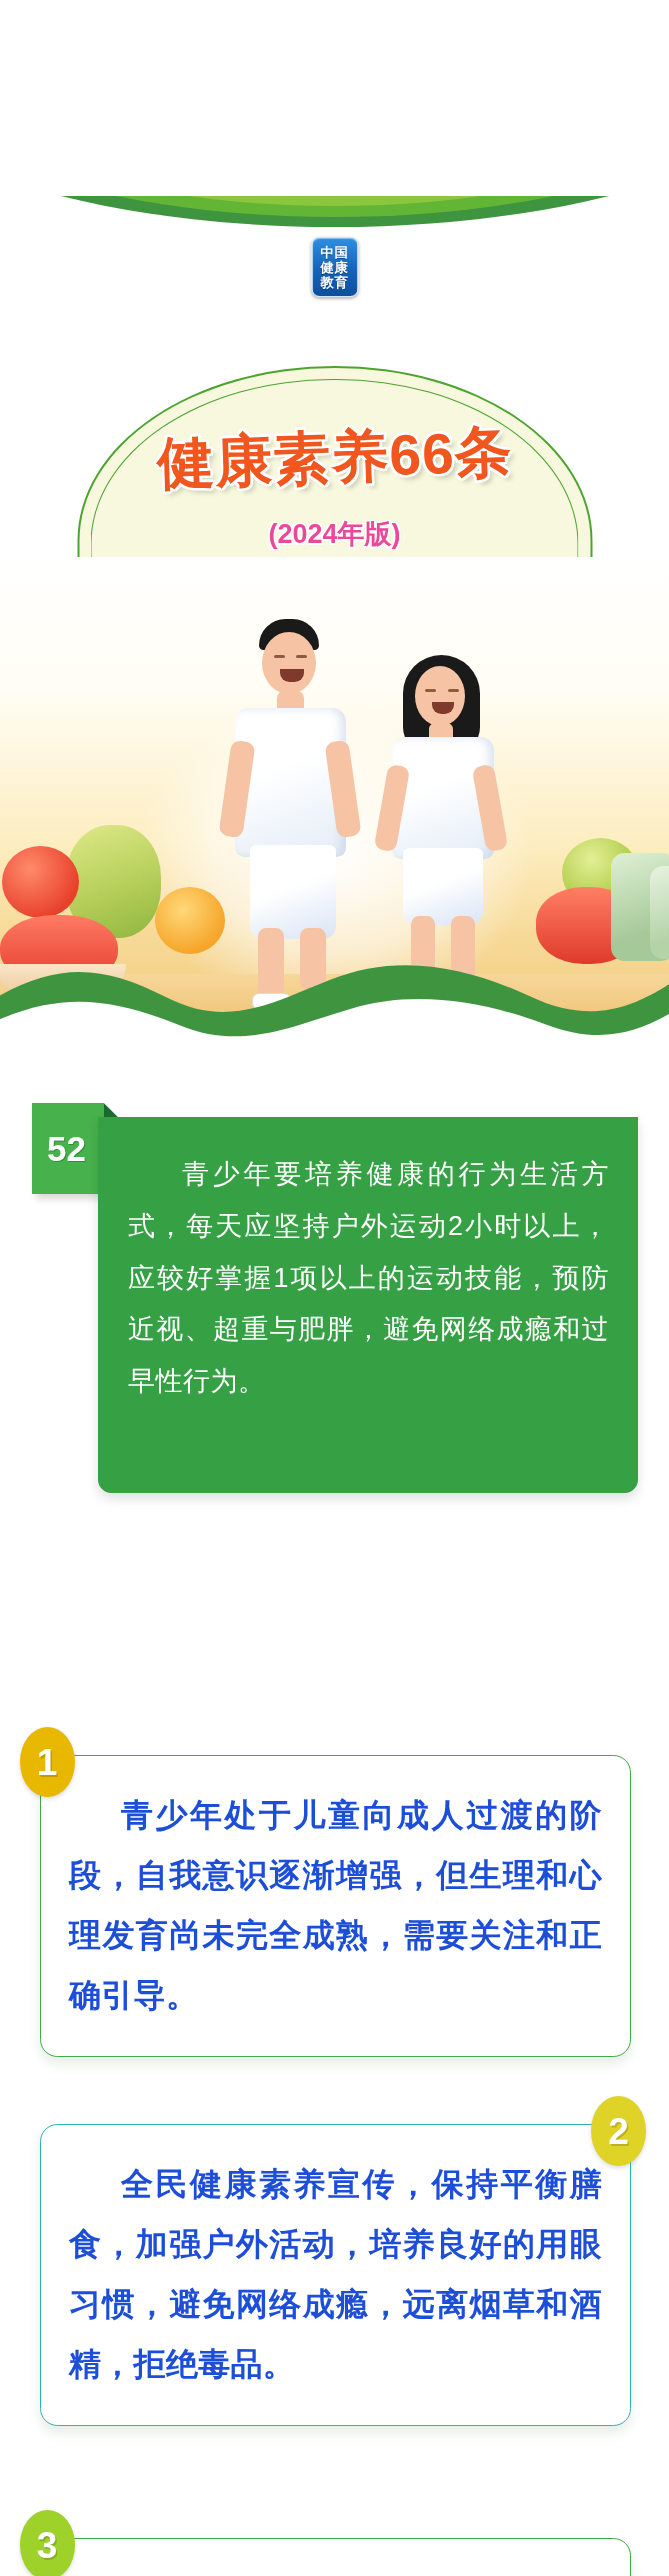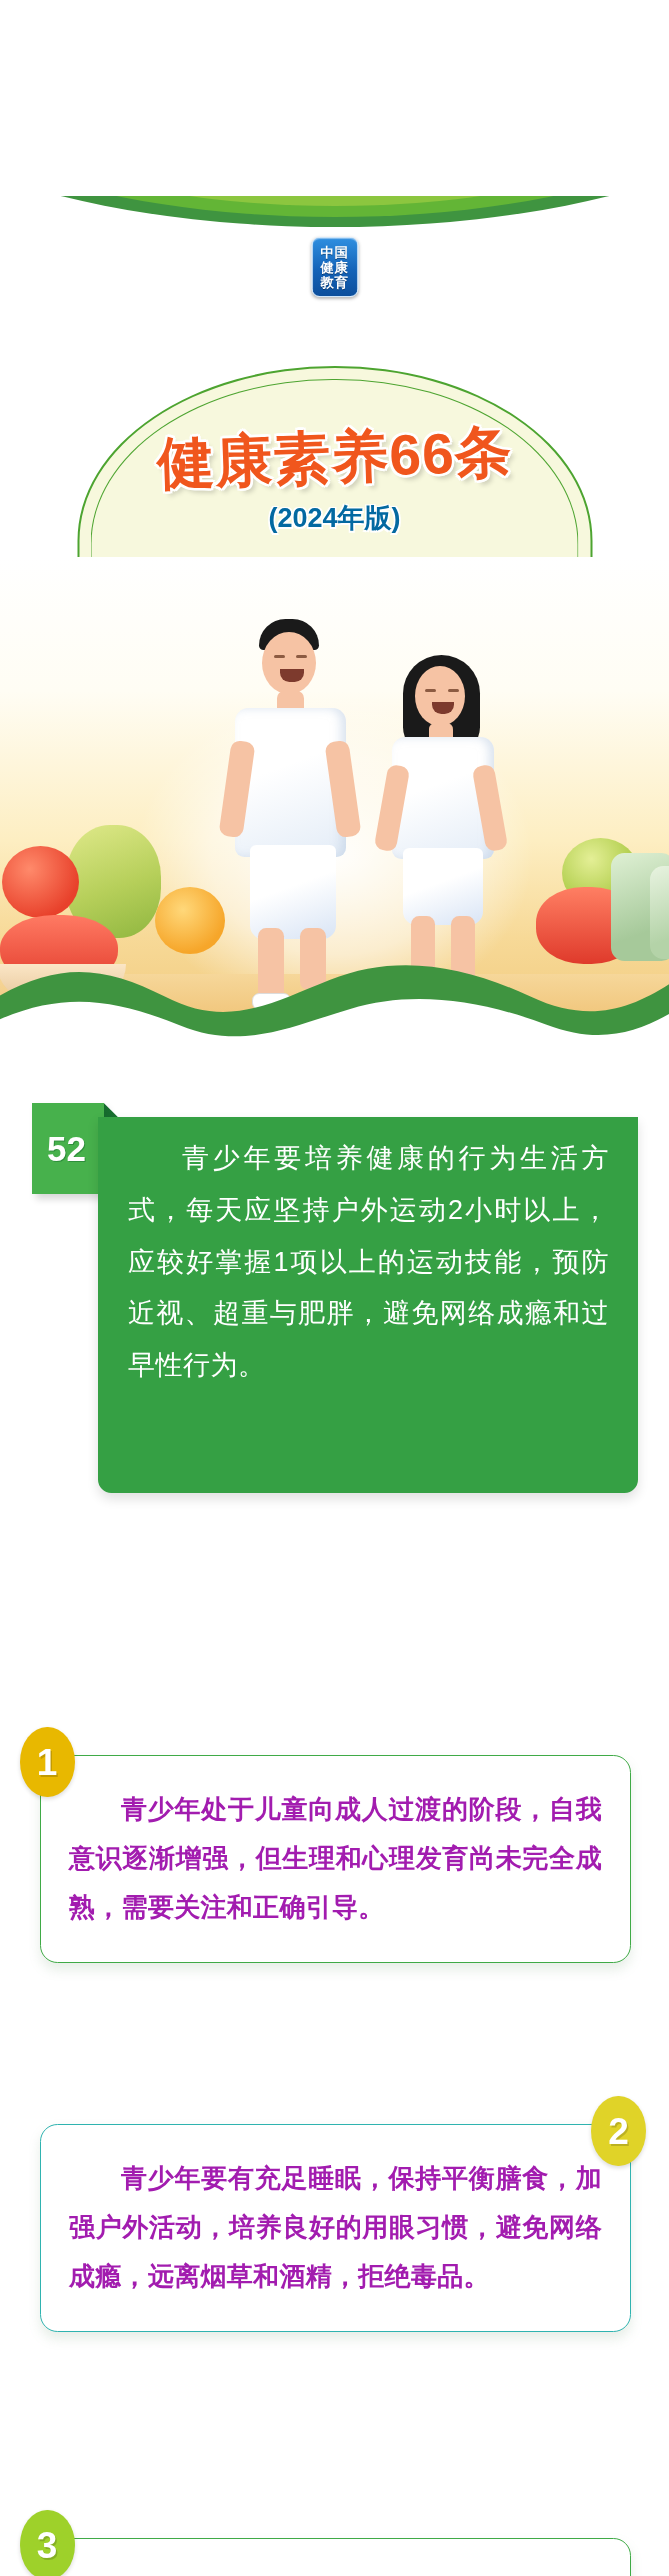--- a/index.html
+++ b/index.html
@@ -146,25 +146,25 @@
     letter-spacing: 1px;
     line-height: 1;
     white-space: nowrap;
     text-shadow:
       2.1px 2.1px 0 #ffffff, -2.1px 2.1px 0 #ffffff, 2.1px -2.1px 0 #ffffff, -2.1px -2.1px 0 #ffffff,
       0 2.6px 0 #ffffff, 0 -2.6px 0 #ffffff, 2.6px 0 0 #ffffff, -2.6px 0 0 #ffffff,
       4.1px 4.6px 5.2px rgba(0,0,0,.18);
   }
   .main-title-sub {
     position: absolute;
-    left: 50%; top: 309px;
+    left: 50%; top: 325px;
     transform: translateX(-50%);
     width: 319px;
     text-align: center;
-    color: #0369a1;
+    color: #ec4899;
     font-size: 27px;
     font-weight: bold;
     line-height: 1;
     white-space: nowrap;
     text-shadow: 1.5px 1.5px 0 #ffffff, -1.5px 1.5px 0 #ffffff, 1.5px -1.5px 0 #ffffff, -1.5px -1.5px 0 #ffffff;
   }
 
   
   .illus {
     position: absolute;
@@ -233,21 +233,21 @@
     clip-path: polygon(0 0, 100% 22%, 100% 100%, 0 78%);
   }
   .s52-body {
     position: absolute;
     left: 98px; top: 25px;
     width: 540px;
     min-height: 376px;
     background: #35a044;
     border-radius: 0 0 13.4px 13.4px;
     box-shadow: 0 5.2px 11.3px rgba(0,0,0,.12);
-    padding: 16px 29px 40px 30px;
+    padding: 32px 29px 40px 30px;
   }
   .s52-body p {
     color: #ffffff;
     font-size: 27px;
     line-height: 1.92;
     text-align: justify;
     text-indent: 54px;
     letter-spacing: 0.5px;
   }
 
@@ -279,22 +279,22 @@
     position: absolute;
     left: 40px;
     width: 591px;
     background: #ffffff;
     border: 1.5px solid #3faa46;
     border-radius: 17.5px;
     box-shadow: 0 6.2px 11.3px rgba(120,160,120,.18);
     padding: 29px 28px 30px 28px;
   }
   .item .card p {
-    color: #a21caf;
-    font-size: 26px;
+    color: #1d4ed8;
+    font-size: 32px;
     line-height: 1.88;
     text-align: justify;
     text-indent: 52px;
     letter-spacing: 0.3px;
     font-weight: bold;
   }
   .badge {
     position: absolute;
     width: 55px; height: 70px;
     border-radius: 27px / 35px;
@@ -416,21 +416,21 @@
     <div class="card" style="top:28px;">
       <p>青少年处于儿童向成人过渡的阶段，自我意识逐渐增强，但生理和心理发育尚未完全成熟，需要关注和正确引导。</p>
     </div>
   </div>
 
   <div class="item" style="top:2096px;">
     <div class="badge badge-right" style="top: 0px; background: rgb(224, 211, 40);">
       <span>2</span>
     </div>
     <div class="card" style="top:28px; border-color:#2fb3b0;">
-      <p>青少年要有充足睡眠，保持平衡膳食，加强户外活动，培养良好的用眼习惯，避免网络成瘾，远离烟草和酒精，拒绝毒品。</p>
+      <p>全民健康素养宣传，保持平衡膳食，加强户外活动，培养良好的用眼习惯，避免网络成瘾，远离烟草和酒精，拒绝毒品。</p>
     </div>
   </div>
 
   <div class="item" style="top:2510px;">
     <div class="badge badge-left" style="top: 0px; background: rgb(158, 209, 42);">
       <span>3</span>
     </div>
     <div class="card" style="top:28px;">
       <p>近距离用眼要记住三个“20”，即近距离读写或视屏20分钟，要看6米以上（20英尺）远距离目标至少20秒。</p>
     </div>

